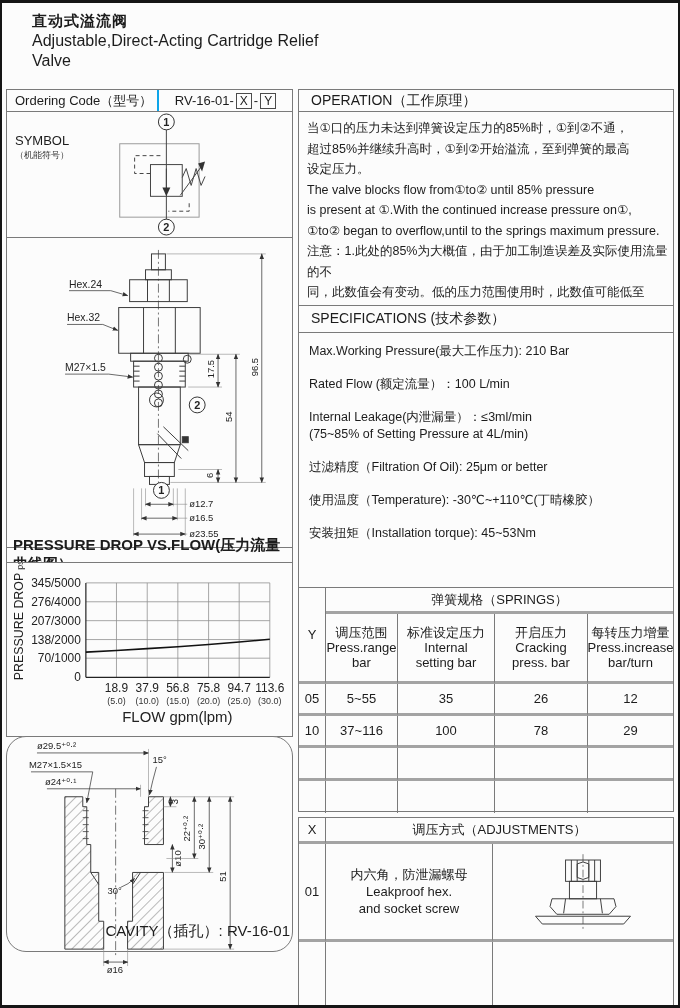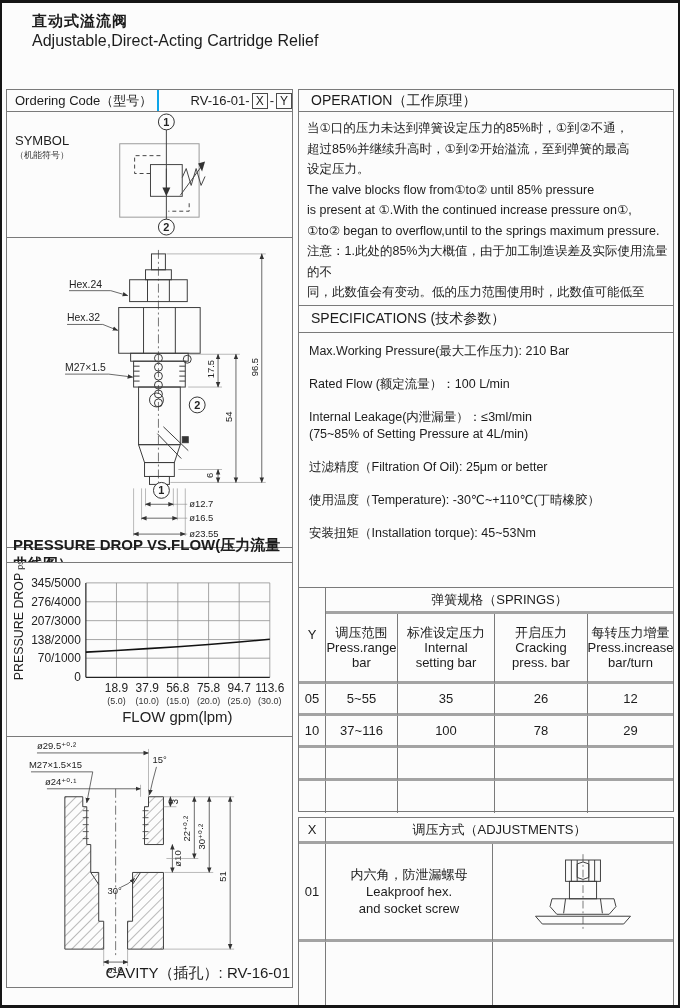--- a/index.html
+++ b/index.html
@@ -14,35 +14,35 @@
 
   .cols{display:flex;gap:5px;padding:0 4px;align-items:flex-start;}
   .col-l{width:287px;}
   .col-r{flex:1;min-width:0;}
   .box{border:1px solid #7a7a7a;margin-top:-1px;position:relative;background:#fcfcfc;width:100%;}
   .box.first{margin-top:0;}
 
   
   .hdr-row{height:23px;display:flex;align-items:stretch;font-size:13px;}
   .ord-label{width:152px;border-right:2px solid #0ea5e9;display:flex;align-items:center;padding-left:8px;}
-  .ord-code{flex:1;display:flex;align-items:center;justify-content:flex-end;gap:2px;font-size:13px;}
+  .ord-code{flex:1;display:flex;align-items:center;justify-content:center;gap:2px;font-size:13px;}
   .code-box{border:1px solid #4a4a4a;padding:0 3px;font-size:12px;line-height:14px;}
   .sec-hdr{height:23px;display:flex;align-items:center;padding-left:12px;font-size:14px;}
   .sec-hdr.tall{height:28px;font-size:14px;}
 
   
   .sym-box{height:127px;}
   .sym-label{position:absolute;top:22px;left:8px;font-size:13px;line-height:14px;}
   .sym-sub{font-size:9px;color:#333;}
 
   .sect-box{height:311px;}
   .chart-title{height:16px;display:flex;align-items:center;padding-left:6px;font-size:15px;font-weight:bold;}
   .chart-box{height:175px;}
-  .cavity-box{height:252px;}
-  .cavity-caption{position:absolute;right:2px;bottom:4px;font-size:15px;}
+  .cavity-box{height:216px;border-radius:20px;}
+  .cavity-caption{position:absolute;right:2px;bottom:10px;font-size:15px;}
 
   .op-text{height:195px;padding:6px 4px 0 8px;font-size:12.5px;line-height:20.5px;}
   .spec-text{height:256px;padding:10px 0 0 10px;font-size:12.5px;line-height:17px;}
   .spec-item{margin-bottom:16px;}
 
   
   .springs{height:225px;display:grid;grid-template-columns:27px 72px 97px 93px 1fr;
            grid-template-rows:26px 70px 32px 32px 33px 32px;}
   .springs>div,.adjust>div{border-right:1px solid #7a7a7a;border-bottom:3px solid #a3a3a3;
            display:flex;align-items:center;justify-content:center;text-align:center;
@@ -75,20 +75,21 @@
   .xlab{font-size:15px;fill:#222;text-anchor:middle;}
 </style>
 </head>
 <body>
 
 <div class="page">
 
   <div class="titleblock">
     <div class="t-zh">直动式溢流阀</div>
     <div class="t-en">Adjustable,Direct-Acting Cartridge Relief</div>
+    <div class="t-en">Valve</div>
   </div>
 
   <div class="cols">
 
     <div class="col-l">
 
       <div class="box first hdr-row">
         <div class="ord-label">Ordering Code（型号）</div>
         <div class="ord-code">
           <span>RV-16-01-</span>

